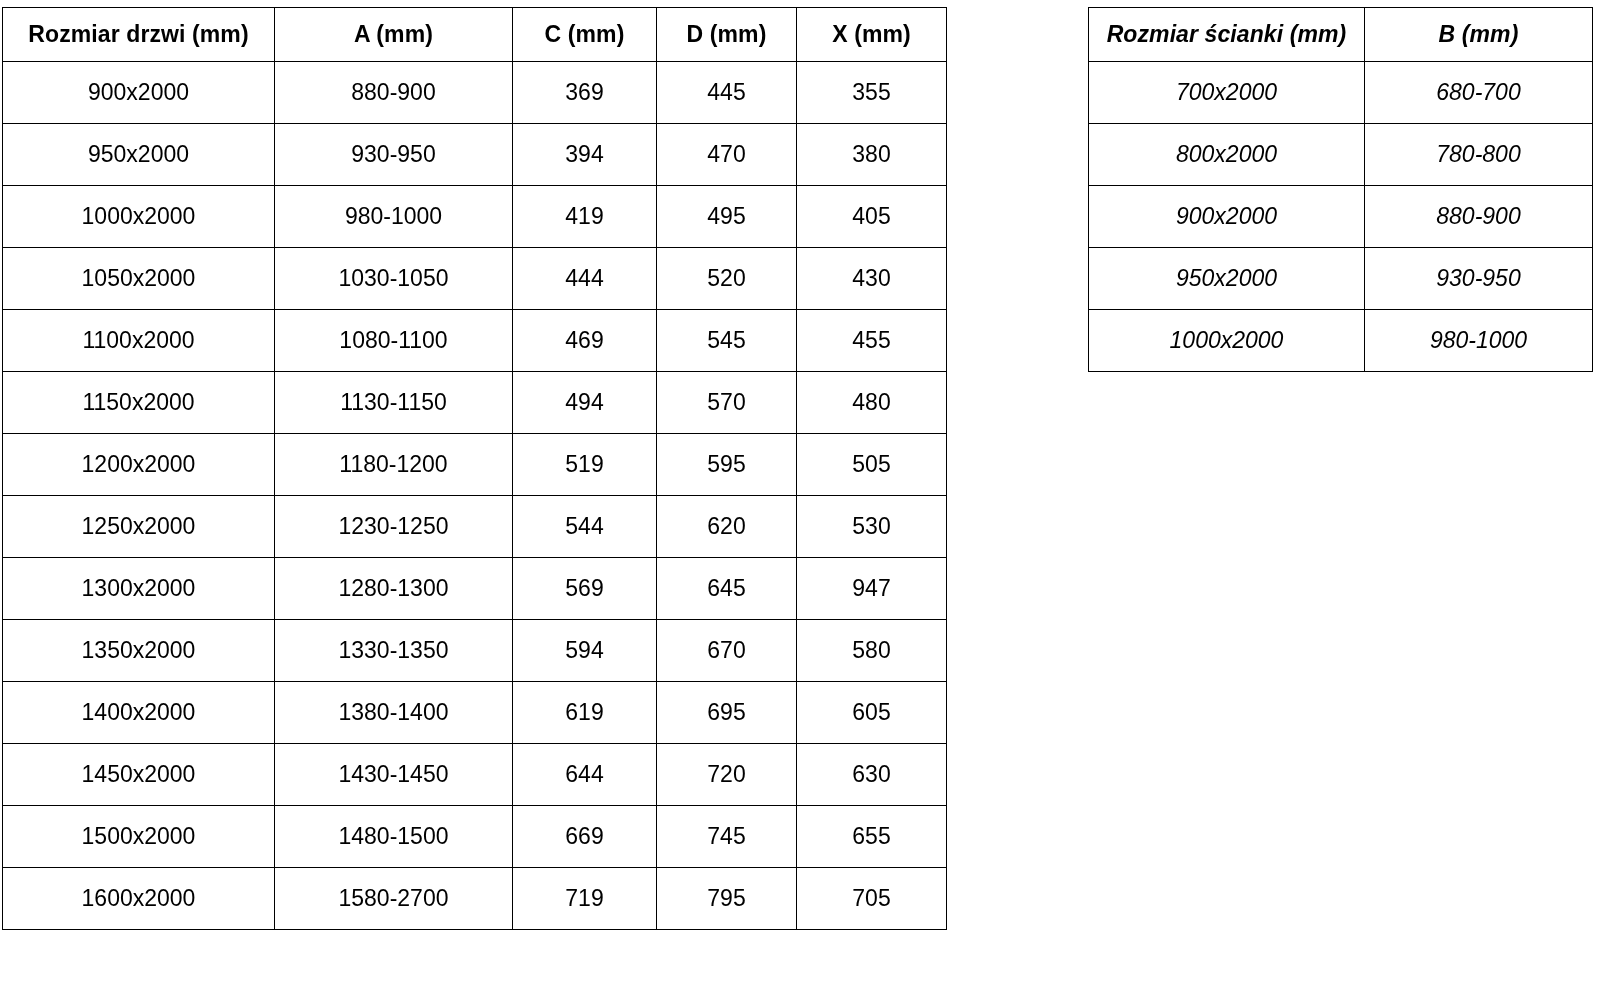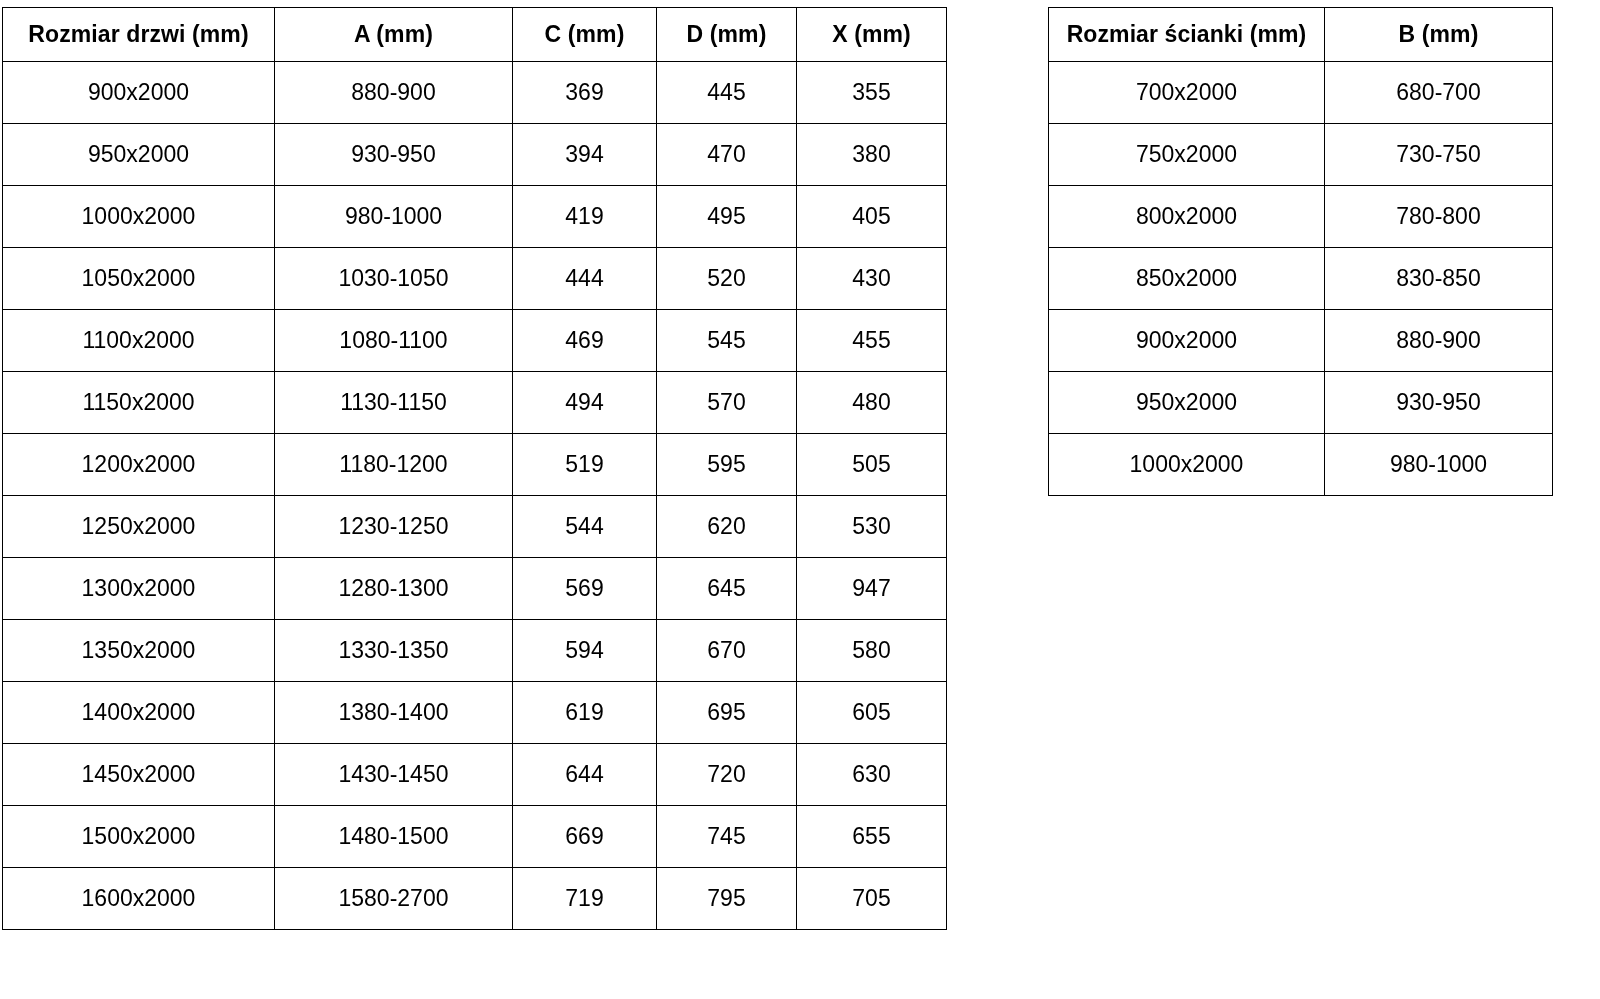--- a/index.html
+++ b/index.html
@@ -21,23 +21,24 @@
   }
   .table-wrap {
     position: absolute;
   }
   #doors-table-wrap {
     left: 2px;
     top: 7px;
     width: 944px;
   }
   #walls-table-wrap {
-    left: 1048px;
+    left: 1088px;
     top: 7px;
     width: 504px;
+    font-style: italic;
   }
   table.grid {
     border-collapse: collapse;
     table-layout: fixed;
     width: 100%;
   }
   table.grid th,
   table.grid td {
     border: 1.6px solid #000000;
     text-align: center;
@@ -202,30 +203,22 @@
           <th>Rozmiar ścianki (mm)</th>
           <th>B (mm)</th>
         </tr>
       </thead>
       <tbody>
         <tr>
           <td>700x2000</td>
           <td>680-700</td>
         </tr>
         <tr>
-          <td>750x2000</td>
-          <td>730-750</td>
-        </tr>
-        <tr>
           <td>800x2000</td>
           <td>780-800</td>
-        </tr>
-        <tr>
-          <td>850x2000</td>
-          <td>830-850</td>
         </tr>
         <tr>
           <td>900x2000</td>
           <td>880-900</td>
         </tr>
         <tr>
           <td>950x2000</td>
           <td>930-950</td>
         </tr>
         <tr>

